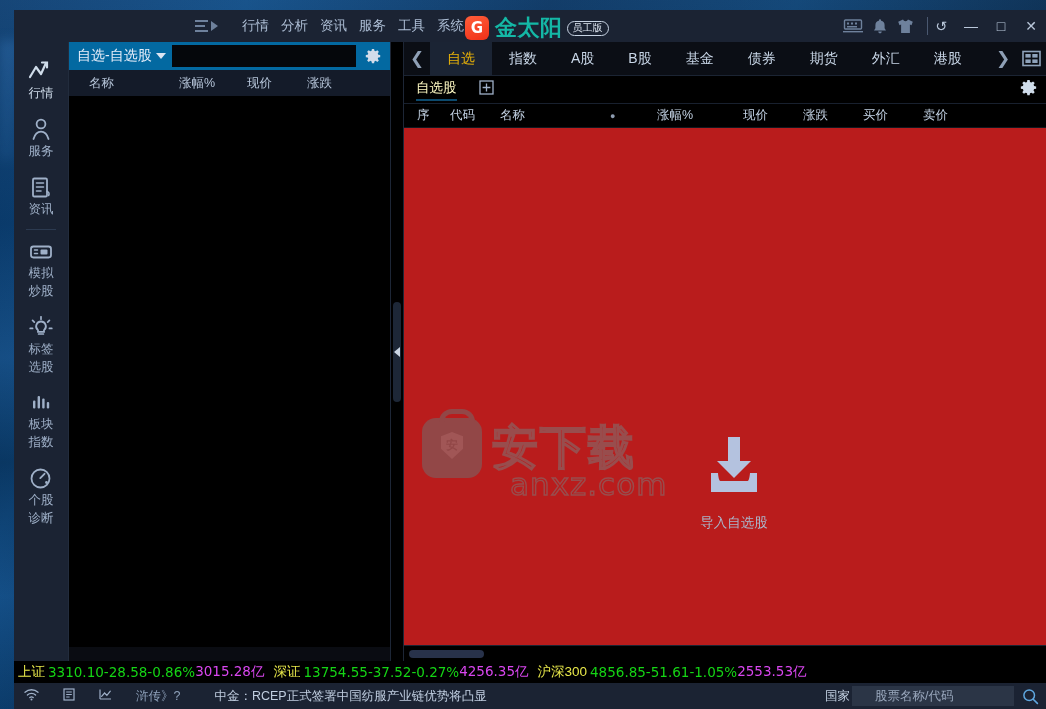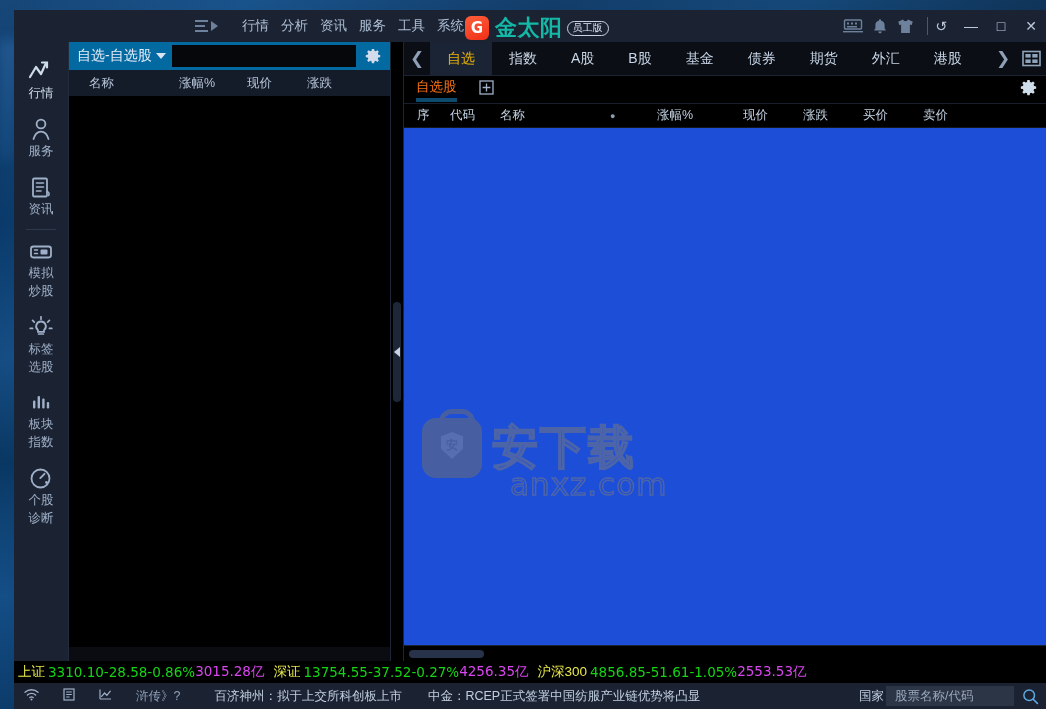--- a/index.html
+++ b/index.html
@@ -143,32 +143,32 @@
     color:#c9d7e8; font-size:14px; cursor:default; white-space:nowrap;
   }
   .tab.active { background:#1b2434; color:#eab308; }
   .tab-grid { width:30px; display:flex; align-items:center; justify-content:center; }
 
   .subbar {
     height:28px; flex:0 0 28px; background:#000; display:flex; align-items:center;
     border-bottom:1px solid #18202e;
   }
   .subtab {
-    color:#f97316; font-size:13.5px; margin-left:12px; padding-bottom:2px;
-    border-bottom:4px solid #0c4a6e; cursor:default;
+    color:#fef9c3; font-size:13.5px; margin-left:12px; padding-bottom:2px;
+    border-bottom:2px solid #0c4a6e; cursor:default;
   }
   .sub-plus { margin-left:22px; cursor:default; }
   .sub-gear { margin-left:auto; margin-right:9px; }
 
   .colhead {
     height:24px; flex:0 0 24px; background:#000; display:flex; align-items:center;
     color:#c3d2e4; font-size:12.5px;
     border-bottom:1px solid #10171f;
   }
-  .grid-area { flex:1 1 auto; background:#1d4ed8; position:relative; }
+  .grid-area { flex:1 1 auto; background:#b91c1c; position:relative; }
 
   .watermark {
     position:absolute; left:18px; top:290px; display:flex; align-items:center;
     opacity:0.52; pointer-events:none;
   }
   .wm-bag { width:60px;height:60px;border-radius:14px;background:#6f6f6f;position:relative;}
   .wm-bag::before{
     content:""; position:absolute; left:17px; top:-9px; width:26px; height:16px;
     border:5px solid #6f6f6f; border-bottom:none; border-radius:13px 13px 0 0;
   }
@@ -215,22 +215,22 @@
   .bottombar {
     height:26px; flex:0 0 26px; background:#1b2333; display:flex; align-items:center;
     color:#9fb0c8; font-size:12.5px;
   }
   .bb-icons { display:flex; align-items:center; gap:24px; padding:0 8px 0 10px; }
   .bb-mini { color:#8fa2bb; font-size:12.5px; }
   .bb-news { color:#c0cee0; font-size:12.5px; margin-left:26px; cursor:default; white-space:nowrap;}
   .bb-search-wrap { margin-left:auto; display:flex; align-items:center; position:relative; }
   .bb-clip { color:#c0cee0; font-size:12.5px; margin-right:2px; }
   .bb-search {
-    width:128px; height:20px; background:#2b3546; border:none; outline:none;
-    color:#cfd9e7; font-size:12.5px; padding:0 9px;
+    width:162px; height:20px; background:#2b3546; border:none; outline:none;
+    color:#cfd9e7; font-size:12.5px; padding:0 23px;
     font-family:"Liberation Sans", sans-serif;
   }
   .bb-search::placeholder { color:#9aa8bd; }
   .bb-mag { width:32px; display:flex; align-items:center; justify-content:center; }
 </style>
 </head>
 <body>
 
 <div id="desktop"></div>
 
@@ -473,20 +473,29 @@
       <div class="grid-area">
 
         <div class="watermark">
           <div class="wm-bag">
             <div class="wm-shield">安</div>
           </div>
           <div class="wm-cn">安下载</div>
           <div class="wm-en">anxz.com</div>
         </div>
 
+        <div class="import-box">
+          <span>
+            <svg width="66" height="66" viewBox="0 0 66 66">
+              <path d="M27 5h12v24h11L33 46 16 29h11z" fill="#b4c2df"></path>
+              <path d="M10 41h7c0 0 .5 8 2.5 8h27c2 0 2.5-8 2.5-8h7v19H10z" fill="#b4c2df"></path>
+            </svg>
+          </span>
+          <span class="import-lbl">导入自选股</span>
+        </div>
       </div>
 
       <div class="hscroll-wrap">
         <div class="hscroll-thumb"></div>
       </div>
     </div>
   </div>
 
   <div class="indexbar">
     <span class="ix-name">上证</span>
@@ -525,21 +534,20 @@
           </svg>
       </span>
       <span>
         <svg width="13" height="13" viewBox="0 0 13 13">
             <path d="M1 11V1.5M1 11h11" stroke="#9fb0c8" stroke-width="1.2"></path>
             <path d="M2.6 8.4l3-3.4 2.3 2.4 3.4-4.2" fill="none" stroke="#9fb0c8" stroke-width="1.2" stroke-linecap="round"></path>
           </svg>
       </span>
       <span class="bb-mini">浒传》?</span>
     </div>
-    <span class="bb-news">百济神州：拟于上交所科创板上市</span>
     <span class="bb-news">中金：RCEP正式签署中国纺服产业链优势将凸显</span>
     <div class="bb-search-wrap">
       <span class="bb-clip">国家</span>
       <input class="bb-search" type="text" placeholder="股票名称/代码" style="">
       <span class="bb-mag">
         <svg width="17" height="17" viewBox="0 0 17 17">
             <circle cx="7.2" cy="7.2" r="5.3" fill="none" stroke="#5fa8e0" stroke-width="1.5"></circle>
             <path d="M11.2 11.2l4.2 4.2" stroke="#5fa8e0" stroke-width="1.6" stroke-linecap="round"></path>
           </svg>
       </span>

